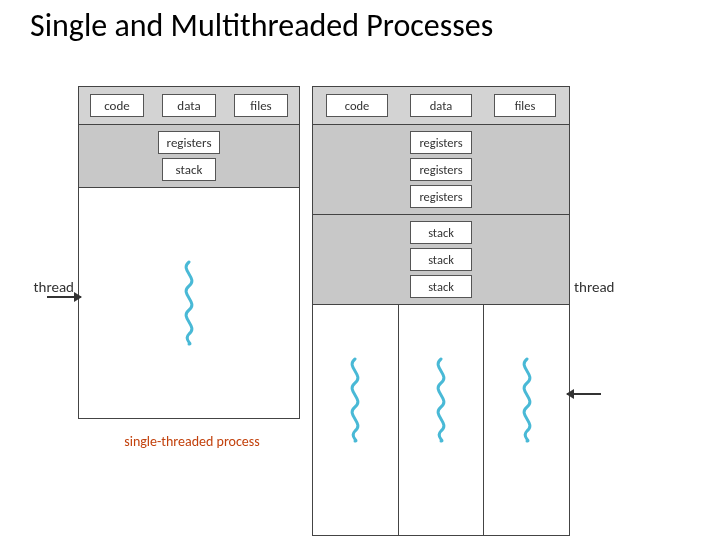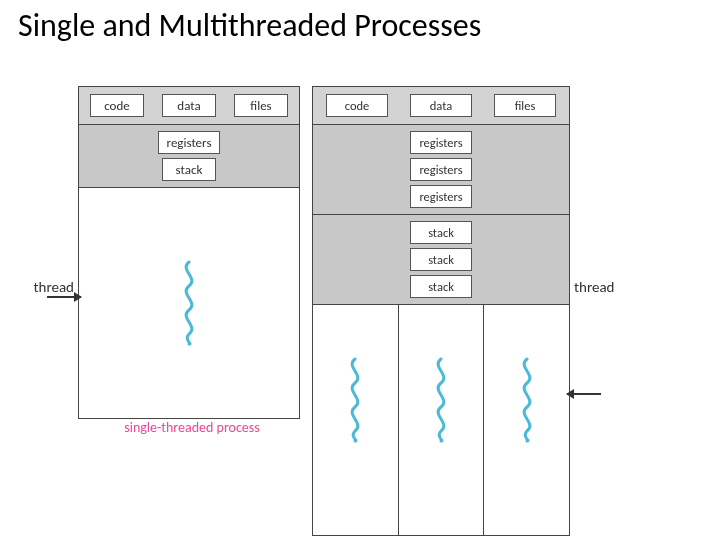--- a/index.html
+++ b/index.html
@@ -6,21 +6,21 @@
   body {
     width: 720px;
     height: 540px;
     background: #ffffff;
     font-family: "Segoe UI", Calibri, Arial, sans-serif;
     position: relative;
   }
   .title {
     position: absolute;
     top: 6px;
-    left: 18px;
+    left: 30px;
     font-size: 32px;
     font-weight: 400;
     color: #000;
     letter-spacing: 0;
   }
   .diagrams {
     position: absolute;
     top: 86px;
     left: 0;
     width: 720px;
@@ -125,21 +125,22 @@
     position: absolute;
     left: -1px; top: -4px;
     border-right: 8px solid #333;
     border-top: 5px solid transparent;
     border-bottom: 5px solid transparent;
   }
 
   .caption {
     text-align: left;
     font-size: 14px;
-    color: #ec4899;
+    color: #c2410c;
+    margin-top: 14px;
   }
   .proc-wrap { display: flex; flex-direction: column; align-items: center; }
 </style>
 </head>
 <body>
 
 <div class="title">Single and Multithreaded Processes</div>
 
 <div class="diagrams">
 

